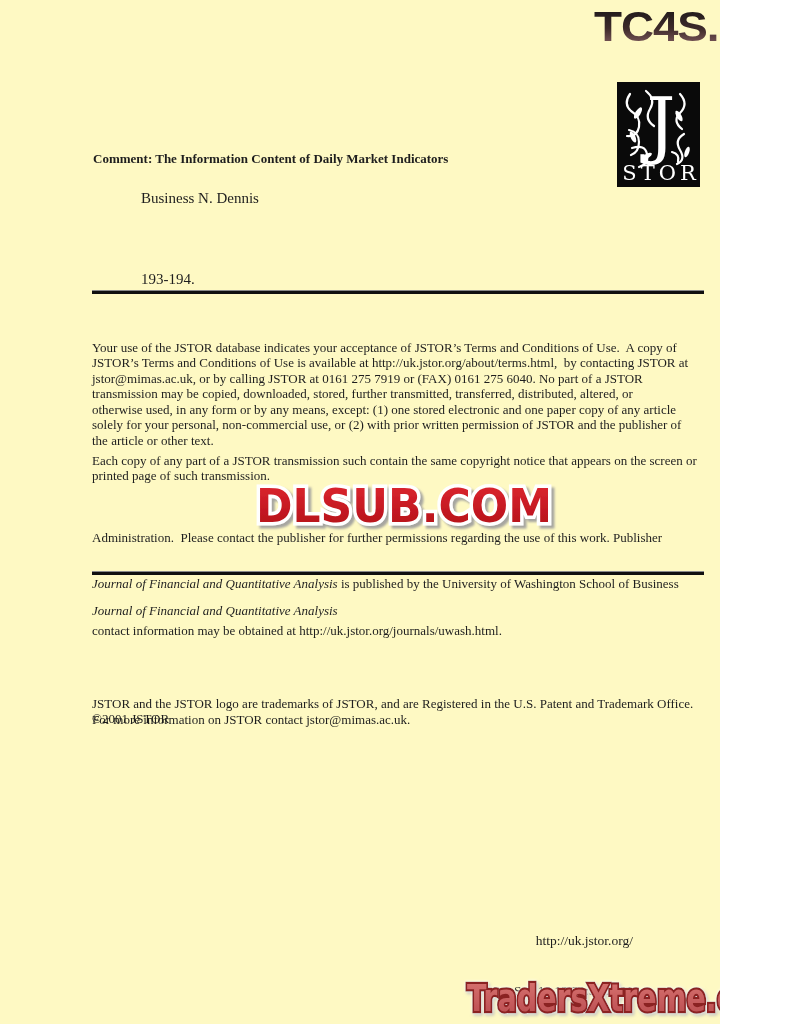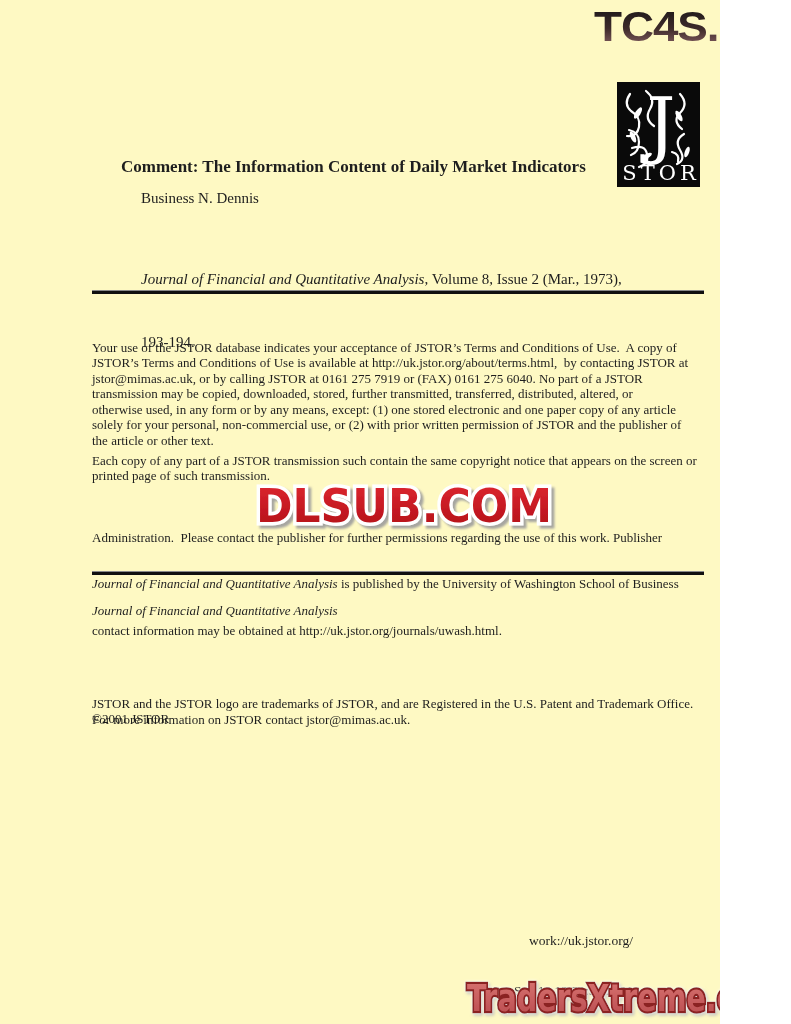--- a/index.html
+++ b/index.html
@@ -4,21 +4,21 @@
 <style>
   html,body { margin:0; padding:0; background:#ffffff; }
   .page {
     position:relative; width:720px; height:1024px; background:#fef9c3;
     font-family:"Liberation Serif", serif; color:#1e1e1e; overflow:hidden;
   }
   .abs { position:absolute; }
   .it { font-style:italic; }
   .nowrap { white-space:pre; }
 
-  .doc-title { left:93px; top:157px; font-size:17px; font-weight:bold; white-space:pre;margin-left:28px; }
+  .doc-title { left:93px; top:151px; font-size:13px; font-weight:bold; white-space:pre; }
   .author    { left:141px; top:190px; font-size:15px; white-space:pre; }
   .citation  { left:141px; top:227px; font-size:15px; line-height:21px; white-space:pre; }
 
   .rule { left:92px; width:612px; height:3px; background:#101010; border-top:1px solid #8a8a8a; }
   .rule-1 { top:290px; }
   .rule-2 { top:571px; }
 
   .bodyblock { left:92px; font-size:13px; line-height:15.45px; white-space:pre; }
   .terms       { top:340px; }
   .copy-notice { top:453px; }
@@ -75,21 +75,20 @@
       </g>
       <text x="44" y="68" text-anchor="middle" font-family="DejaVu Serif, serif" font-size="72" fill="#ffffff">J</text>
       <text x="44" y="98" text-anchor="middle" font-family="DejaVu Serif, serif" font-size="21" letter-spacing="4" fill="#ffffff">STOR</text>
     </svg>
   </div>
 
   <div class="abs doc-title">Comment: The Information Content of Daily Market Indicators</div>
   <div class="abs author">Business N. Dennis</div>
 
   <div class="abs citation">
-    <div class="nowrap"><span class="it">Journal of Financial and Quantitative Analysis</span><span>, Volume 8, Issue 2 (Mar., 1973),</span></div>
     <div class="nowrap">193-194.</div>
   </div>
 
   <div class="abs rule rule-1"></div>
 
   <div class="abs bodyblock terms">Your use of the JSTOR database indicates your acceptance of JSTOR’s Terms and Conditions of Use.  A copy of
 JSTOR’s Terms and Conditions of Use is available at http://uk.jstor.org/about/terms.html,  by contacting JSTOR at
 jstor@mimas.ac.uk, or by calling JSTOR at 0161 275 7919 or (FAX) 0161 275 6040. No part of a JSTOR
 transmission may be copied, downloaded, stored, further transmitted, transferred, distributed, altered, or
 otherwise used, in any form or by any means, except: (1) one stored electronic and one paper copy of any article
@@ -121,21 +120,21 @@
   </div>
 
   <div class="abs rule rule-2"></div>
 
   <div class="abs colo-journal">Journal of Financial and Quantitative Analysis</div>
   <div class="abs trademark">JSTOR and the JSTOR logo are trademarks of JSTOR, and are Registered in the U.S. Patent and Trademark Office.
 For more information on JSTOR contact jstor@mimas.ac.uk.</div>
   <div class="abs jstor-c">©2001 JSTOR</div>
 
   <div class="abs footer">
-    <div>work://uk.jstor.org/</div>
+    <div>http://uk.jstor.org/</div>
     <div>Mon Sep 10 12:31:30 2001</div>
   </div>
 
   <div class="abs wm-bot">
     <svg width="334" height="50">
       <defs>
         <linearGradient id="gt" x1="0" y1="0" x2="0" y2="1">
           <stop offset="0" stop-color="#da7673"></stop>
           <stop offset="1" stop-color="#b84a4e"></stop>
         </linearGradient>

